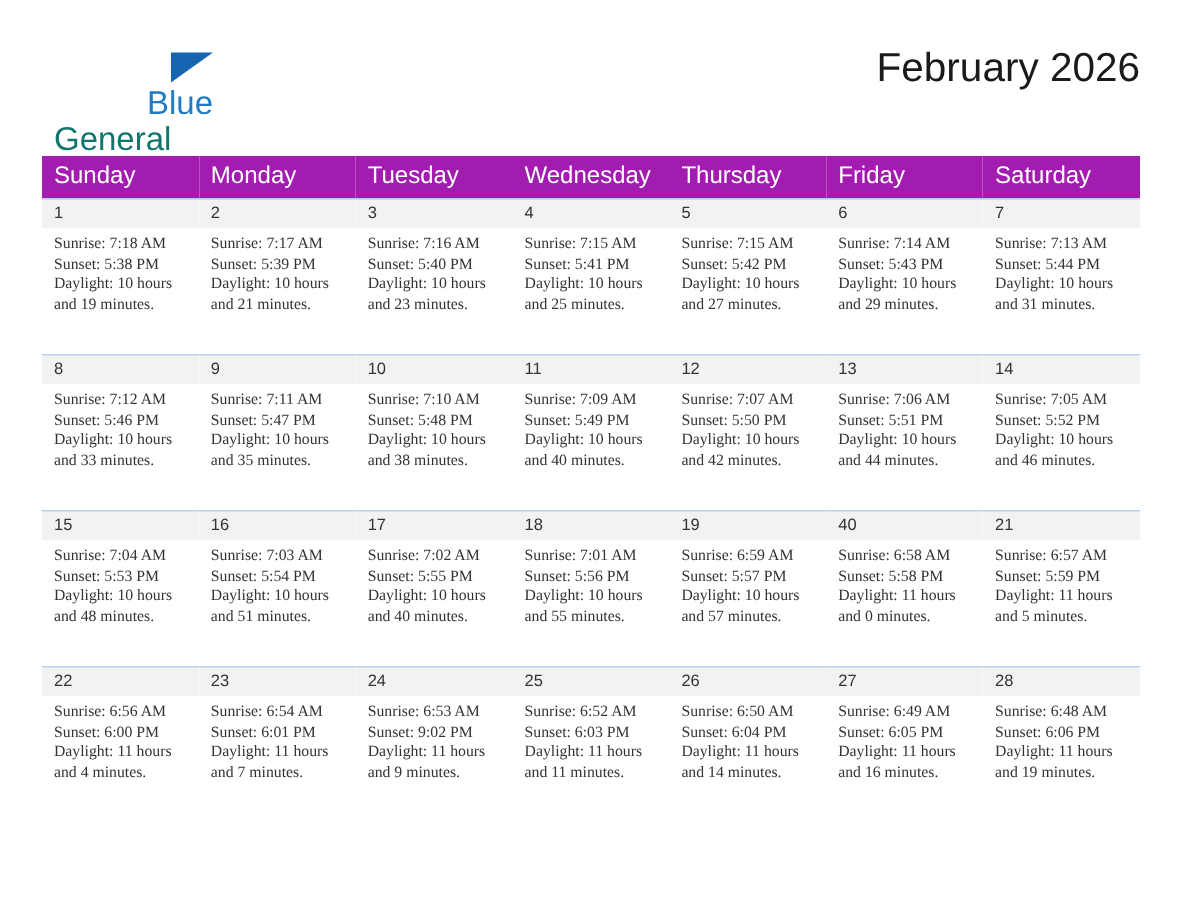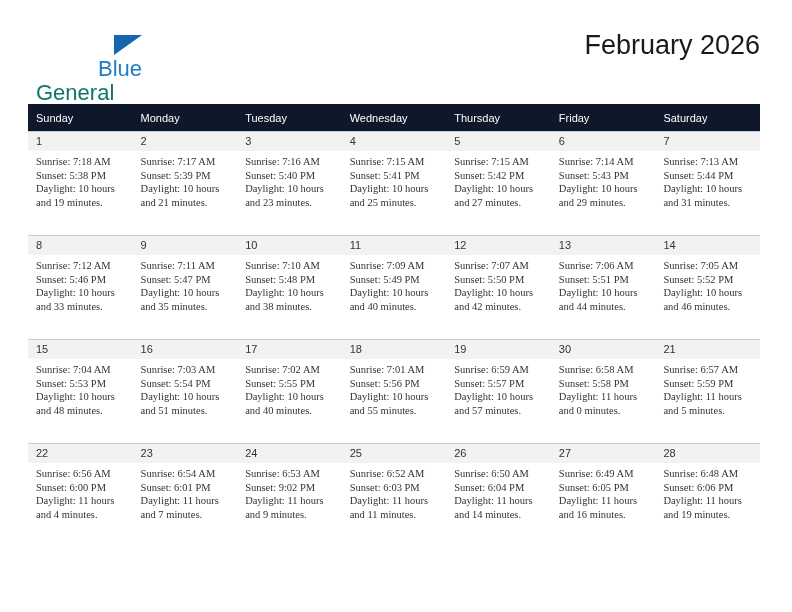--- a/index.html
+++ b/index.html
@@ -91,23 +91,23 @@
   
   .calendar {
     position: absolute;
     left: 28px;
     top: 104px;
     width: 732px;
     border-collapse: collapse;
     table-layout: fixed;
   }
   .calendar th {
-    background: #0f172a;
+    background: #a21caf;
     color: #ffffff;
-    font-size: 11px;
+    font-size: 16px;
     font-weight: normal;
     text-align: left;
     padding: 5px 0 5px 8px;
     height: 17px;
     border: none;
   }
   .calendar td {
     vertical-align: top;
     padding: 0;
     border: none;
@@ -338,21 +338,21 @@
         <td>
           <div class="daynum">19</div>
           <div class="dayinfo">
             <div>Sunrise: 6:59 AM</div>
             <div>Sunset: 5:57 PM</div>
             <div>Daylight: 10 hours</div>
             <div>and 57 minutes.</div>
           </div>
         </td>
         <td>
-          <div class="daynum">30</div>
+          <div class="daynum">40</div>
           <div class="dayinfo">
             <div>Sunrise: 6:58 AM</div>
             <div>Sunset: 5:58 PM</div>
             <div>Daylight: 11 hours</div>
             <div>and 0 minutes.</div>
           </div>
         </td>
         <td>
           <div class="daynum">21</div>
           <div class="dayinfo">

